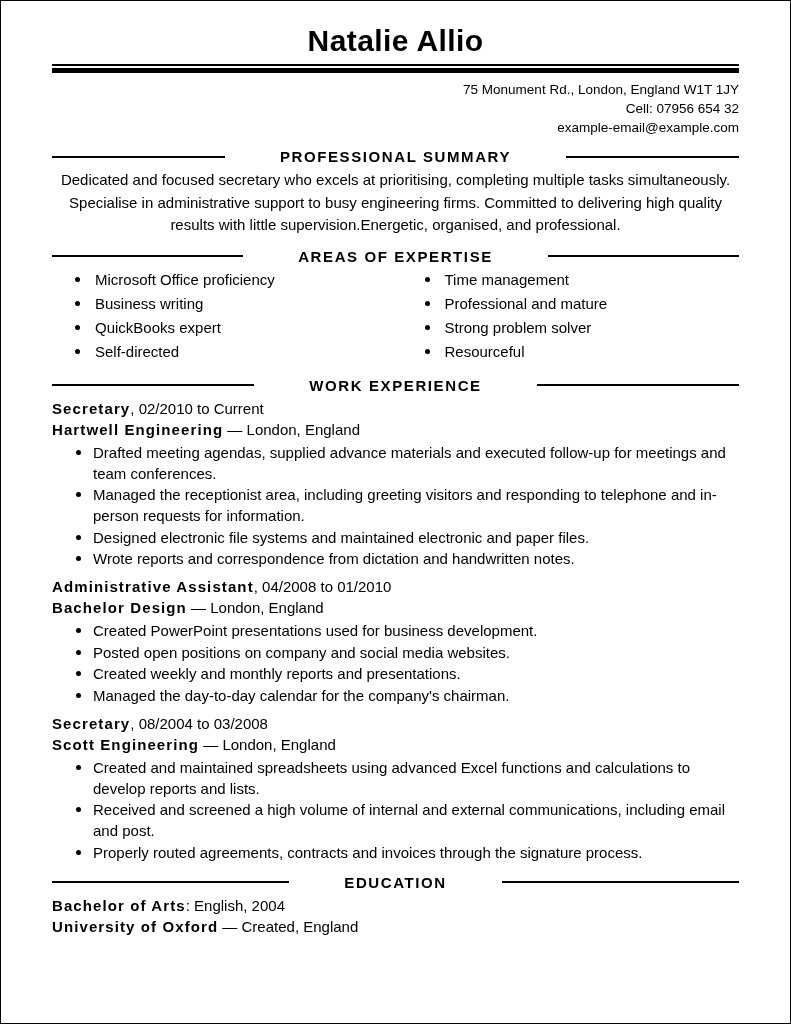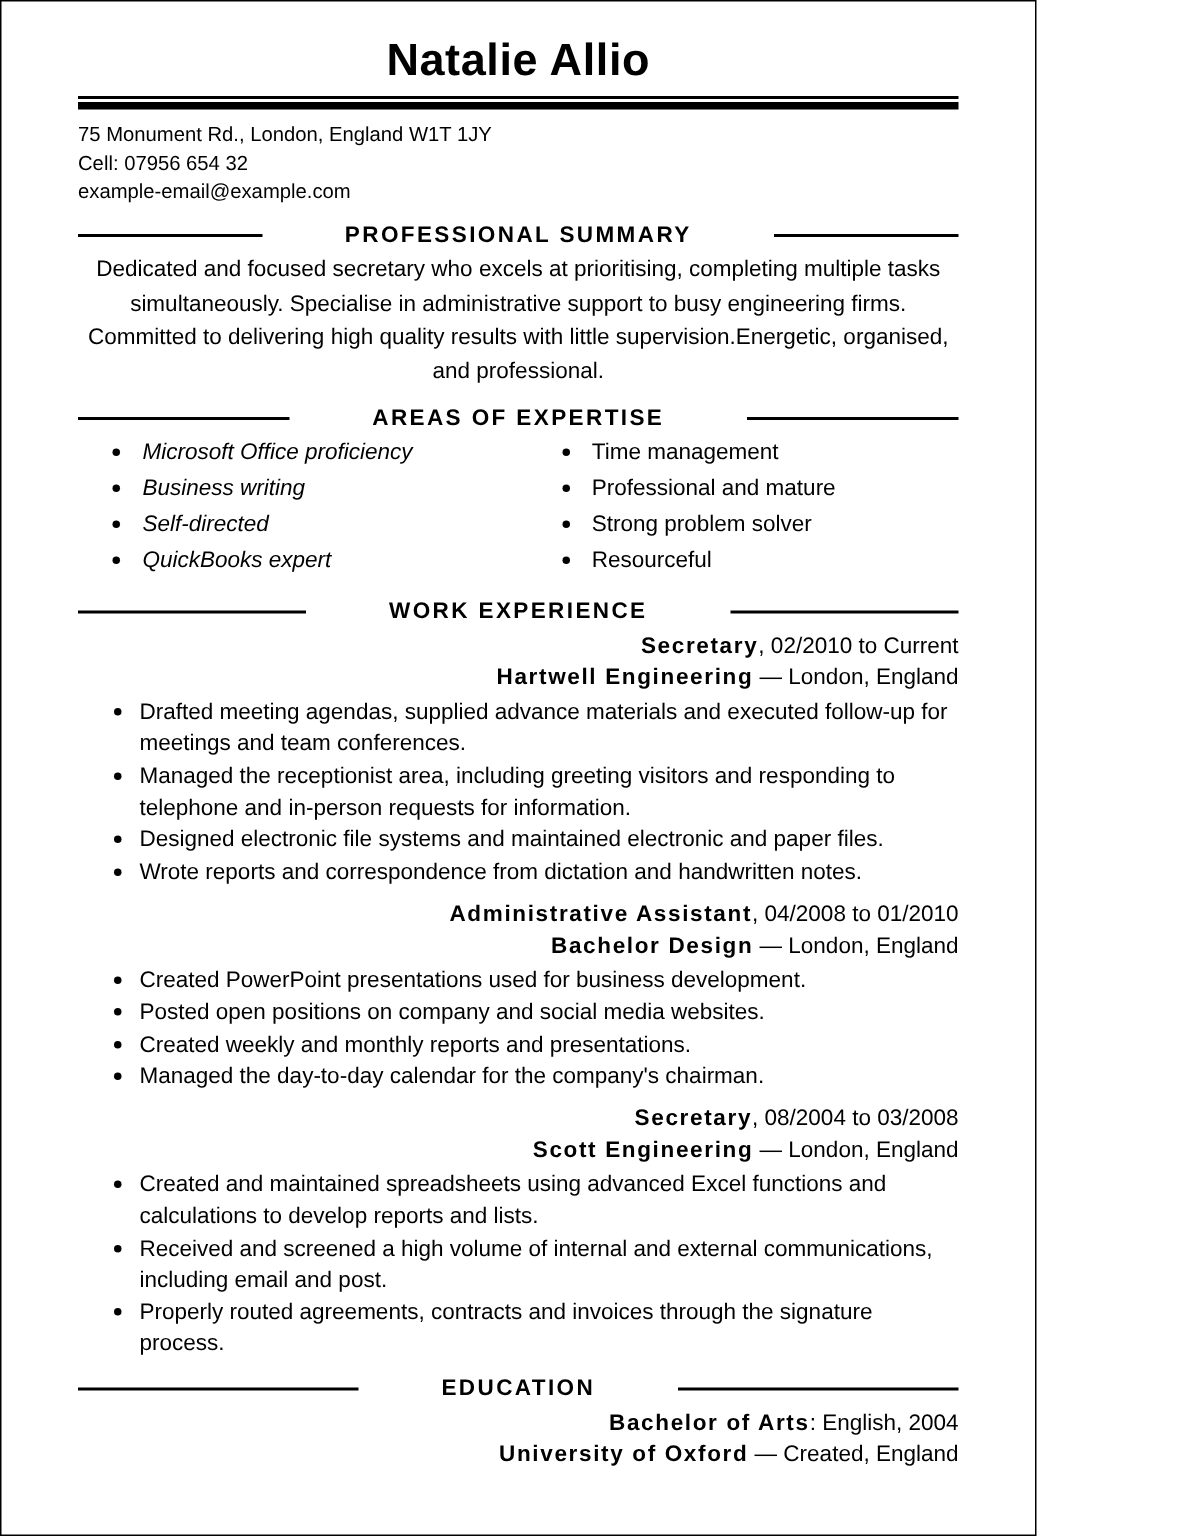--- a/index.html
+++ b/index.html
@@ -9,21 +9,21 @@
   }
   body {
     width: 791px;
     height: 1024px;
     font-family: "Liberation Sans", sans-serif;
     color: #000000;
     -webkit-font-smoothing: none;
   }
   .page {
     position: relative;
-    width: 691px;
+    width: 791px;
     height: 1024px;
     box-sizing: border-box;
     border: 1px solid #000000;
     background: #ffffff;
     overflow: hidden;
   }
   .content {
     padding: 22px 51px 0 51px;
   }
 
@@ -46,21 +46,21 @@
   }
   .rule-gap {
     height: 2px;
   }
   .rule-thick {
     height: 5px;
     background: #000000;
     width: 100%;
   }
   .contact {
-    text-align: left;
+    text-align: right;
     font-size: 13.5px;
     line-height: 19px;
     margin-top: 7px;
   }
   .contact div {
     margin: 0;
   }
 
   
   .section-head {
@@ -94,21 +94,21 @@
 
   
   .skills {
     display: flex;
     margin-top: 5px;
   }
   .skills .col {
     width: 50%;
     box-sizing: border-box;
   }
-  .skills .col:first-child { padding-left: 14px; font-style: italic; }
+  .skills .col:first-child { padding-left: 14px; }
   .skills .col:last-child  { padding-left: 20px; }
   ul.bullets {
     list-style: none;
     margin: 0;
     padding: 0;
   }
   ul.bullets li {
     position: relative;
     padding-left: 29px;
     font-size: 15px;
@@ -124,21 +124,21 @@
     height: 5px;
     border-radius: 50%;
     background: #000000;
   }
 
   
   .job { margin-top: 2px; }
   .job-title-line,
   .job-company-line,
   .edu-line {
-    text-align: right;
+    text-align: left;
     font-size: 15px;
     line-height: 21px;
   }
   .job-title-line .strong,
   .job-company-line .strong,
   .edu-line .strong {
     font-weight: bold;
     letter-spacing: 1.1px;
   }
   .job-title-line .light,
@@ -203,22 +203,22 @@
     <div class="section-head">
       <div class="line"></div>
       <div class="label">AREAS OF EXPERTISE</div>
       <div class="line"></div>
     </div>
     <div class="skills">
       <div class="col">
         <ul class="bullets">
           <li>Microsoft Office proficiency</li>
           <li>Business writing</li>
+          <li>QuickBooks expert</li>
           <li>Self-directed</li>
-          <li>QuickBooks expert</li>
         </ul>
       </div>
       <div class="col">
         <ul class="bullets">
           <li>Time management</li>
           <li>Professional and mature</li>
           <li>Strong problem solver</li>
           <li>Resourceful</li>
         </ul>
       </div>

